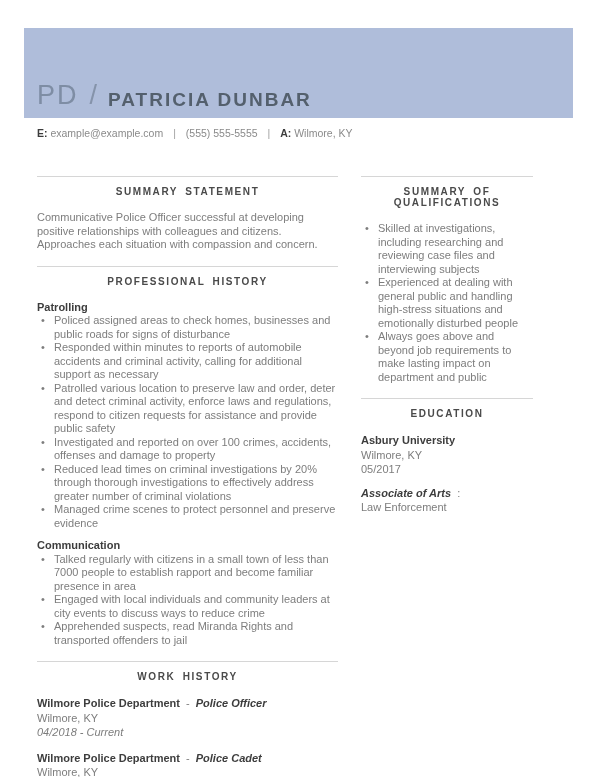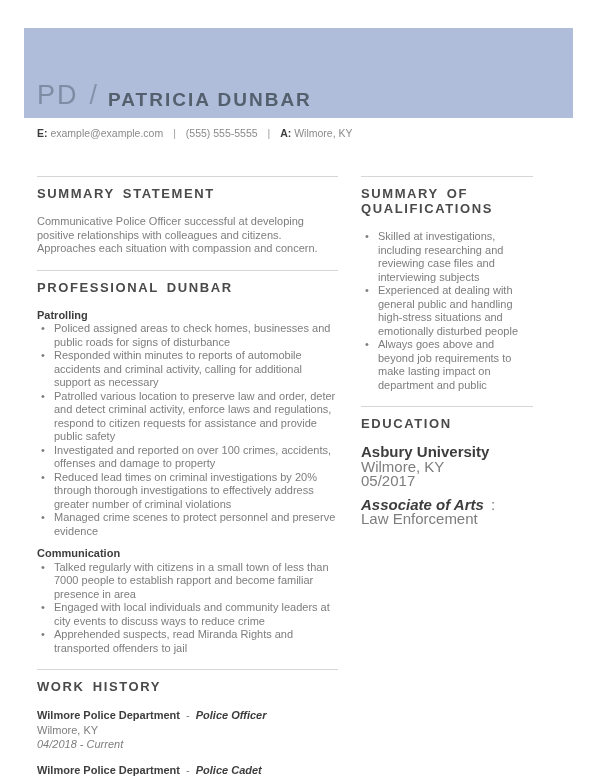--- a/index.html
+++ b/index.html
@@ -28,22 +28,22 @@
 
   
   .columns { display:flex; margin:37px 27px 0 37px; }
   .col-left  { width:301px; }
   .col-right { width:172px; margin-left:auto; }
 
   .divider { border-top:1px solid #d6d6d6; height:0; margin:0 0 9px 0; }
   .section { margin-bottom:14px; }
 
   h2 {
-    font-size:13px; font-weight:bold; color:#4a4a4a;
-    letter-spacing:1.6px; word-spacing:3px; margin:0 0 14px 0;
+    font-size:10px; font-weight:bold; color:#4a4a4a;
+    letter-spacing:1.6px; word-spacing:3px; margin:0 0 14px 0;text-align:center;
   }
   .body-text { font-size:11px; line-height:13.5px; margin:0; color:#7d7d7d; }
 
   .group-title { font-size:11px; font-weight:bold; color:#3d3d3d; line-height:13.5px; margin-top:9px; }
   .skills .group:first-child .group-title { margin-top:0; }
 
   ul.bullets { list-style:none; margin:0; padding:0; }
   ul.bullets li {
     position:relative; padding-left:17px;
     font-size:11px; line-height:13.5px; color:#7d7d7d;
@@ -51,21 +51,21 @@
   ul.bullets li::before { content:"\2022"; position:absolute; left:4px; color:#7d7d7d; }
 
   .job { margin-bottom:11px; font-size:11px; line-height:14.5px; }
   .job:last-child { margin-bottom:0; }
   .company { font-weight:bold; color:#3d3d3d; }
   .job-dash { color:#7d7d7d; margin:0 3px; }
   .role { font-weight:bold; font-style:italic; color:#3d3d3d; }
   .muted { color:#7d7d7d; }
   .dates { font-style:italic; color:#7d7d7d; }
 
-  .edu { font-size:15px; line-height:14.5px; }
+  .edu { font-size:11px; line-height:14.5px; }
   .edu-school { font-weight:bold; color:#3d3d3d; }
   .degree-line { margin-top:9px; }
   .degree { font-weight:bold; font-style:italic; color:#3d3d3d; }
   .degree-colon { color:#7d7d7d; margin-left:3px; }
 </style>
 </head>
 <body>
 
 <div class="page">
 
@@ -90,21 +90,21 @@
     <div class="col-left">
 
       <div class="section">
         <div class="divider"></div>
         <h2>SUMMARY STATEMENT</h2>
         <p class="body-text">Communicative Police Officer successful at developing positive relationships with colleagues and citizens. Approaches each situation with compassion and concern.</p>
       </div>
 
       <div class="section skills">
         <div class="divider"></div>
-        <h2>PROFESSIONAL DUNBAR</h2>
+        <h2>PROFESSIONAL HISTORY</h2>
 
         <div class="group">
           <div class="group-title">Patrolling</div>
           <ul class="bullets">
             <li>Policed assigned areas to check homes, businesses and public roads for signs of disturbance</li>
             <li>Responded within minutes to reports of automobile accidents and criminal activity, calling for additional support as necessary</li>
             <li>Patrolled various location to preserve law and order, deter and detect criminal activity, enforce laws and regulations, respond to citizen requests for assistance and provide public safety</li>
           </ul>
         </div>
 

